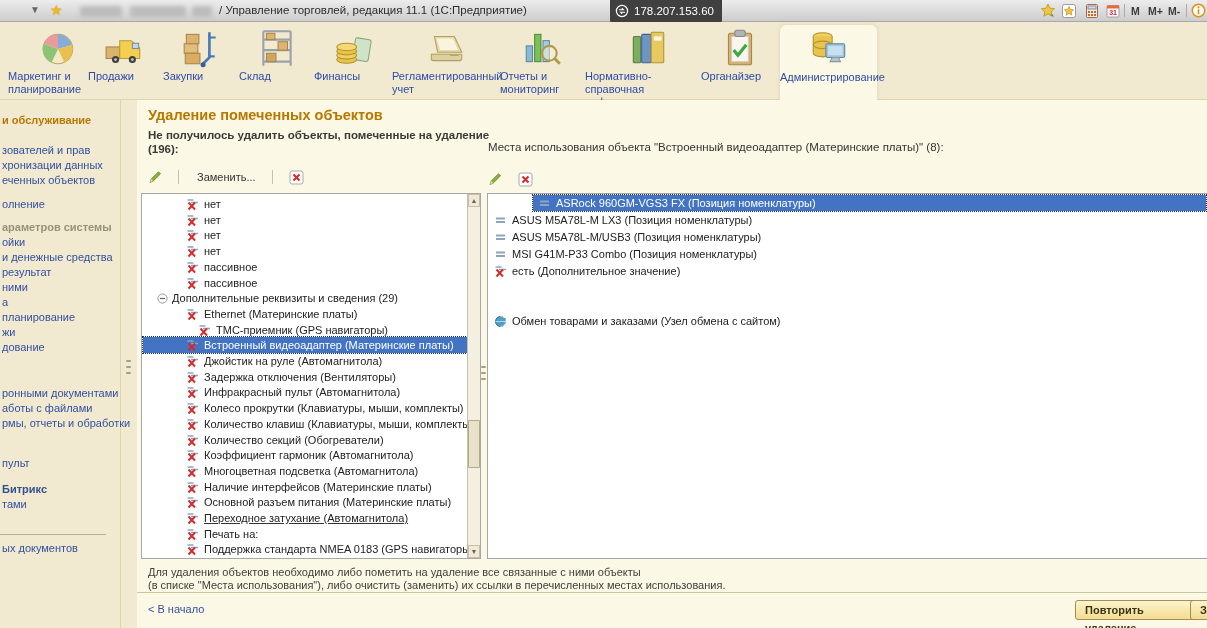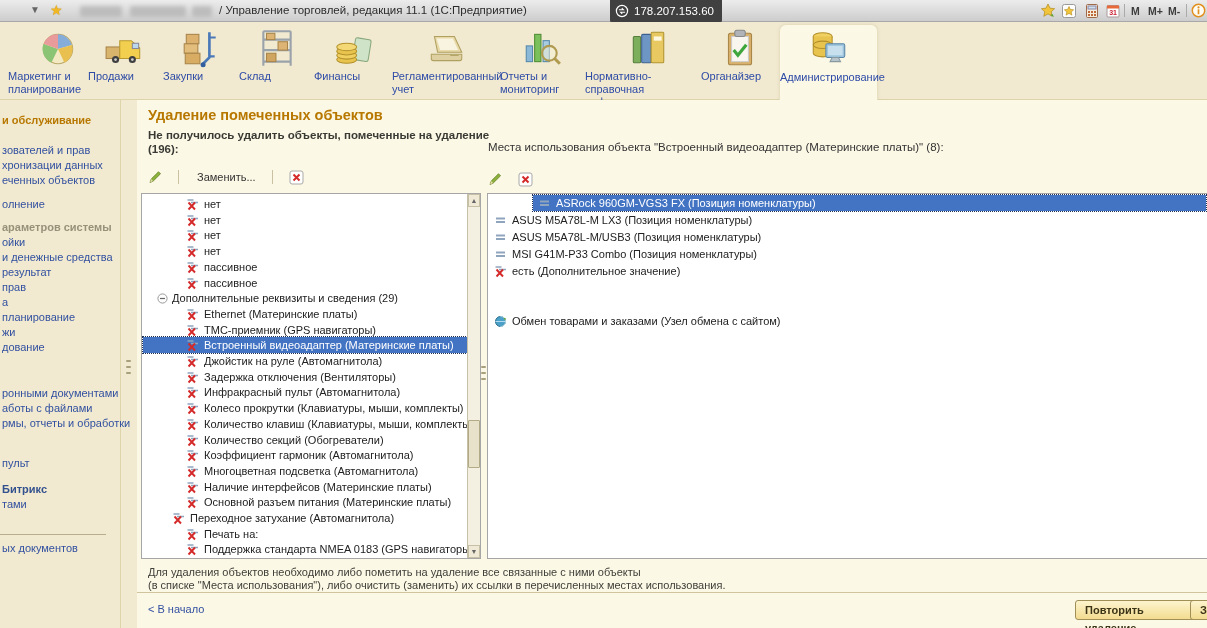--- a/index.html
+++ b/index.html
@@ -253,21 +253,21 @@
   <div id="sidebar">
       <span class="sb-item sb-header" style="top: 13px;">и обслуживание</span>
       <span class="sb-item sb-link" style="top: 43px;">зователей и прав</span>
       <span class="sb-item sb-link" style="top: 58px;">хронизации данных</span>
       <span class="sb-item sb-link" style="top: 73px;">еченных объектов</span>
       <span class="sb-item sb-link" style="top: 97px;">олнение</span>
       <span class="sb-item sb-muted" style="top: 120px;">араметров системы</span>
       <span class="sb-item sb-link" style="top: 135px;">ойки</span>
       <span class="sb-item sb-link" style="top: 150px;">и денежные средства</span>
       <span class="sb-item sb-link" style="top: 165px;">результат</span>
-      <span class="sb-item sb-link" style="top: 180px;">прав</span>
+      <span class="sb-item sb-link" style="top: 180px;">ними</span>
       <span class="sb-item sb-link" style="top: 195px;">а</span>
       <span class="sb-item sb-link" style="top: 210px;">планирование</span>
       <span class="sb-item sb-link" style="top: 225px;">жи</span>
       <span class="sb-item sb-link" style="top: 240px;">дование</span>
       <span class="sb-item sb-link" style="top: 286px;">ронными документами</span>
       <span class="sb-item sb-link" style="top: 301px;">аботы с файлами</span>
       <span class="sb-item sb-link" style="top: 316px;">рмы, отчеты и обработки</span>
       <span class="sb-item sb-link" style="top: 356px;">пульт</span>
       <span class="sb-item sb-header2" style="top: 382px;">Битрикс</span>
       <span class="sb-item sb-link" style="top: 397px;">тами</span>
@@ -381,21 +381,21 @@
         </div>
         <div class="trow" style="top: 112px; padding-left: 43px;">
           <span class="icn">
             <svg width="13" height="13" viewBox="0 0 13 13">
               <path d="M1.5 2 h6 M5 4.5 h7" stroke="#8fa5bd" stroke-width="1.6"></path>
               <path d="M2.5 4.5 l6.5 7 M9 4.5 l-6.5 7" stroke="#d42a2a" stroke-width="1.9"></path>
             </svg>
           </span>
           <span class="txt">Ethernet (Материнские платы)</span>
         </div>
-        <div class="trow" style="top: 128px; padding-left: 43px;">
+        <div class="trow" style="top: 128px; padding-left: 43px; margin-left: 12px;">
           <span class="icn">
             <svg width="13" height="13" viewBox="0 0 13 13">
               <path d="M1.5 2 h6 M5 4.5 h7" stroke="#8fa5bd" stroke-width="1.6"></path>
               <path d="M2.5 4.5 l6.5 7 M9 4.5 l-6.5 7" stroke="#d42a2a" stroke-width="1.9"></path>
             </svg>
           </span>
           <span class="txt">ТМС-приемник (GPS навигаторы)</span>
         </div>
         <div class="trow selected" style="top: 143px; padding-left: 43px;">
           <span class="icn">
@@ -489,21 +489,21 @@
         </div>
         <div class="trow" style="top: 300px; padding-left: 43px;">
           <span class="icn">
             <svg width="13" height="13" viewBox="0 0 13 13">
               <path d="M1.5 2 h6 M5 4.5 h7" stroke="#8fa5bd" stroke-width="1.6"></path>
               <path d="M2.5 4.5 l6.5 7 M9 4.5 l-6.5 7" stroke="#d42a2a" stroke-width="1.9"></path>
             </svg>
           </span>
           <span class="txt">Основной разъем питания (Материнские платы)</span>
         </div>
-        <div class="trow" style="top: 316px; padding-left: 29px;">
+        <div class="trow" style="top: 316px; padding-left: 43px; text-decoration: underline;">
           <span class="icn">
             <svg width="13" height="13" viewBox="0 0 13 13">
               <path d="M1.5 2 h6 M5 4.5 h7" stroke="#8fa5bd" stroke-width="1.6"></path>
               <path d="M2.5 4.5 l6.5 7 M9 4.5 l-6.5 7" stroke="#d42a2a" stroke-width="1.9"></path>
             </svg>
           </span>
           <span class="txt">Переходное затухание (Автомагнитола)</span>
         </div>
         <div class="trow" style="top: 332px; padding-left: 43px;">
           <span class="icn">

